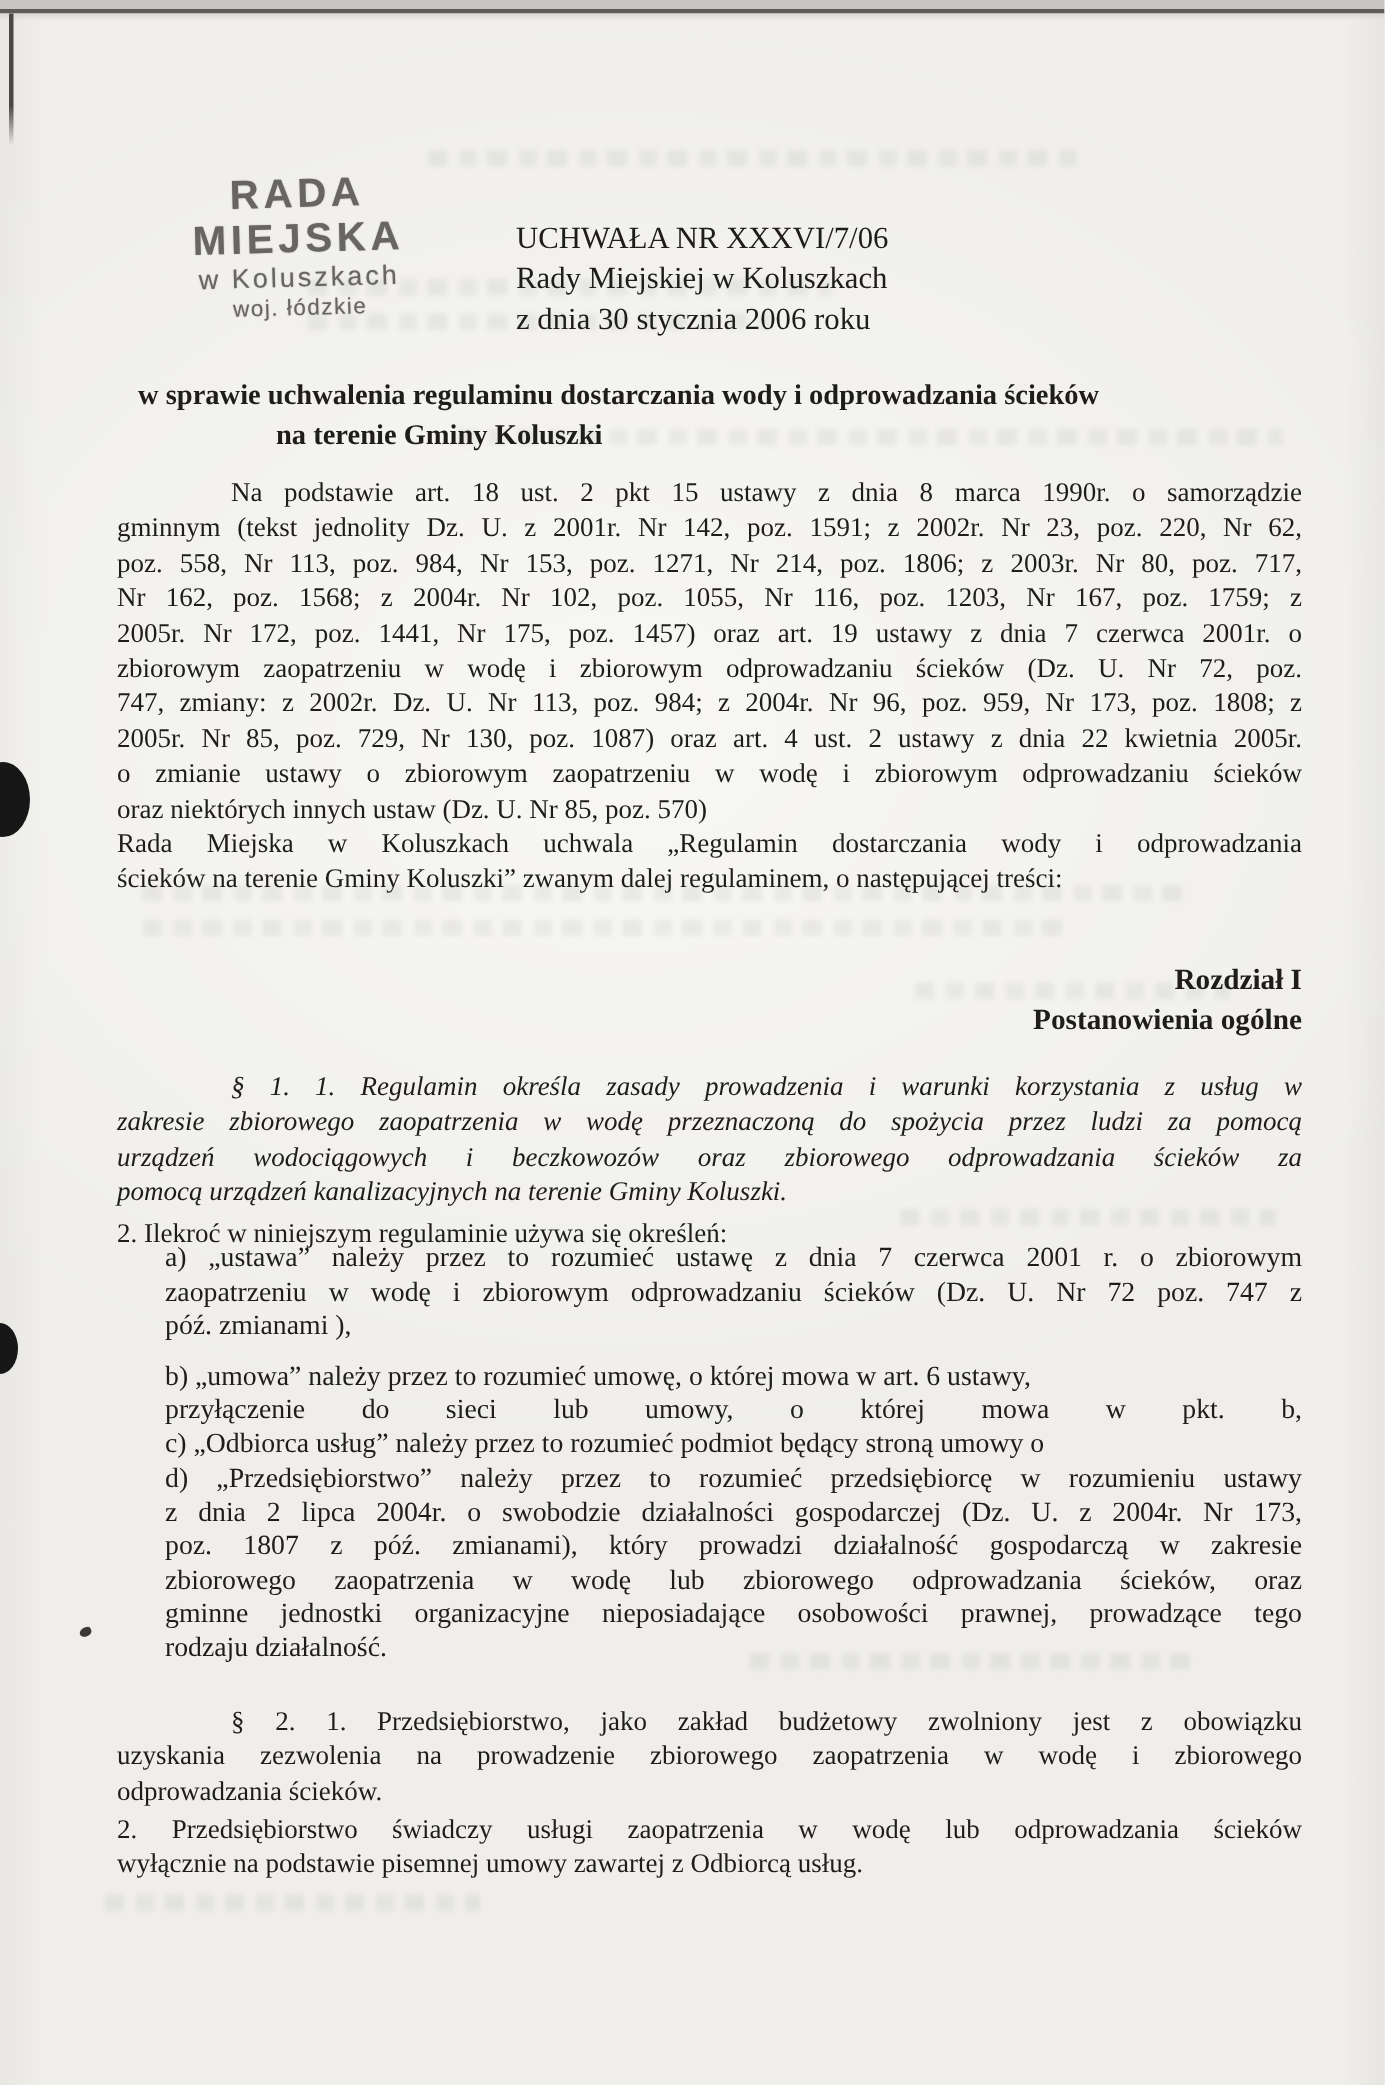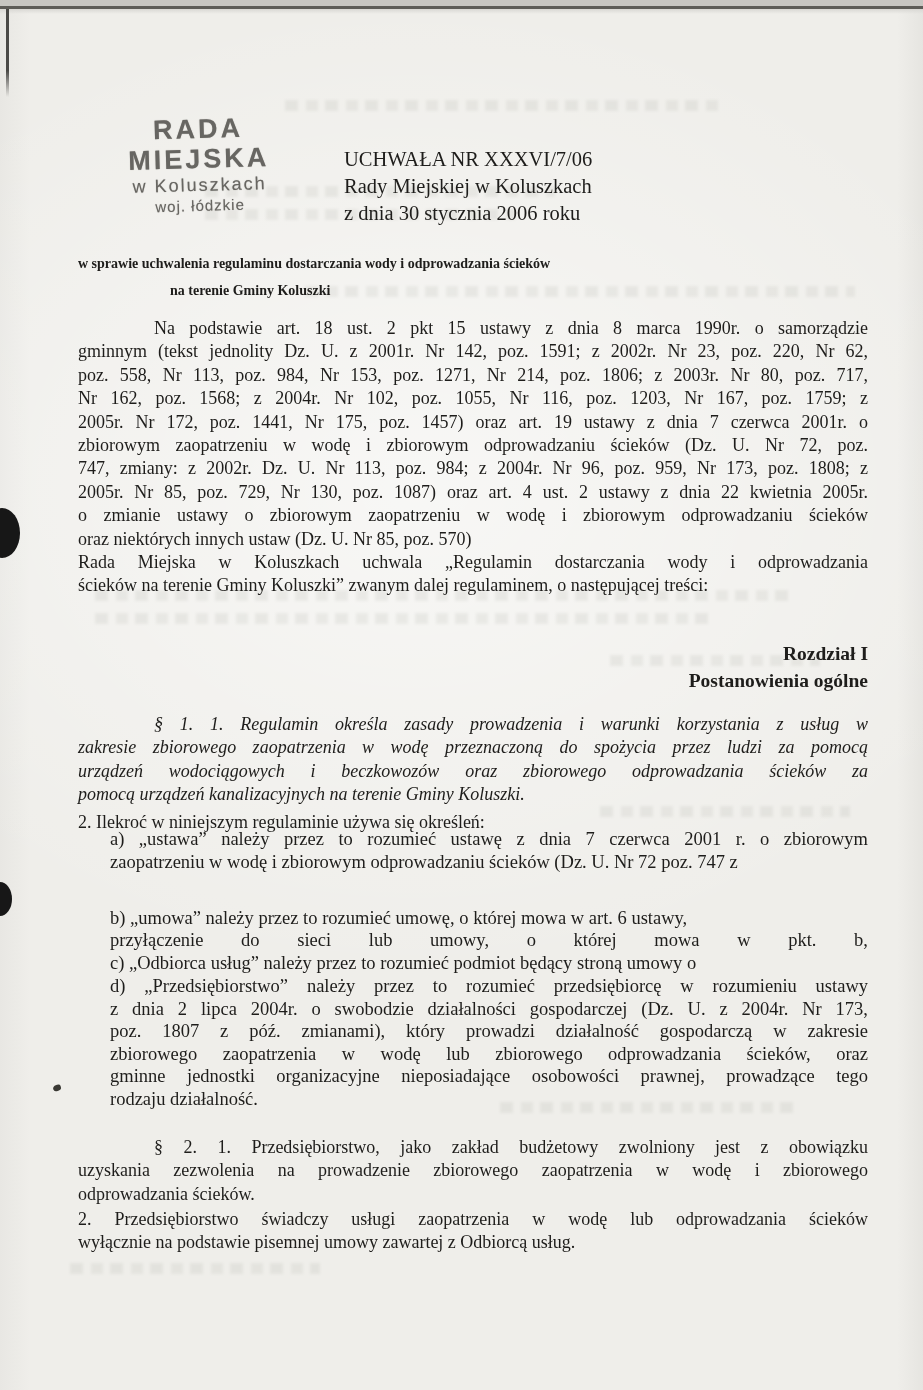--- a/index.html
+++ b/index.html
@@ -40,21 +40,21 @@
     color:#55534f;text-align:center;
     transform:rotate(-1.6deg);
     text-shadow:0 0 1px rgba(85,83,79,.55);
     opacity:.88;
   }
   .stamp-l1{font-size:27px;font-weight:bold;letter-spacing:3px;line-height:30px;}
   .stamp-l2{font-size:18px;letter-spacing:2px;line-height:22px;}
   .stamp-l3{font-size:15px;letter-spacing:1px;line-height:19px;}
   
   .title{position:absolute;left:344px;top:146px;font-size:20.5px;line-height:27px;white-space:nowrap;}
-  .subject{position:absolute;left:78px;top:250px;font-weight:bold;font-size:14px;line-height:27px;white-space:nowrap;}
+  .subject{position:absolute;left:92px;top:250px;font-weight:bold;font-size:19px;line-height:27px;white-space:nowrap;}
   .subject-l2{margin-left:92px;}
   
   .block{position:absolute;left:78px;width:790px;font-size:18px;line-height:23.4px;}
   .jlines .ln{text-align:justify;text-align-last:justify;}
   .jlines .ln:last-child{text-align-last:left;}
   .indent-first .ln:first-child{text-indent:76px;}
   .preamble{top:317px;}
   .resolution{top:551px;}
   .chapter{top:640px;text-align:right;font-weight:bold;font-size:19.5px;line-height:27px;}
   .par1{top:713px;font-style:italic;}
@@ -135,20 +135,21 @@
       <div class="ln">§ 1. 1. Regulamin określa zasady prowadzenia i warunki korzystania z usług w</div>
       <div class="ln">zakresie zbiorowego zaopatrzenia w wodę przeznaczoną do spożycia przez ludzi za pomocą</div>
       <div class="ln">urządzeń wodociągowych i beczkowozów oraz zbiorowego odprowadzania ścieków za</div>
       <div class="ln">pomocą urządzeń kanalizacyjnych na terenie Gminy Koluszki.</div>
     </div>
   <div class="block item2">2. Ilekroć w niniejszym regulaminie używa się określeń:</div>
 
   <div class="block defs def-a jlines">
       <div class="ln">a)  „ustawa” należy przez to rozumieć ustawę z dnia 7 czerwca 2001 r. o zbiorowym</div>
       <div class="ln">zaopatrzeniu w wodę i zbiorowym odprowadzaniu ścieków (Dz. U. Nr 72 poz. 747 z</div>
+      <div class="ln">póź. zmianami ),</div>
     </div>
   <div class="block defs def-b jlines">
       <div class="ln">b)  „umowa” należy przez to rozumieć umowę, o której mowa w art. 6 ustawy,</div>
     </div>
   <div class="block defs def-c jlines">
       <div class="ln">przyłączenie do sieci lub umowy, o której mowa w pkt. b,</div>
       <div class="ln">c)  „Odbiorca usług” należy przez to rozumieć podmiot będący stroną umowy o</div>
     </div>
   <div class="block defs def-d jlines">
       <div class="ln">d)  „Przedsiębiorstwo” należy przez to rozumieć przedsiębiorcę w rozumieniu ustawy</div>

